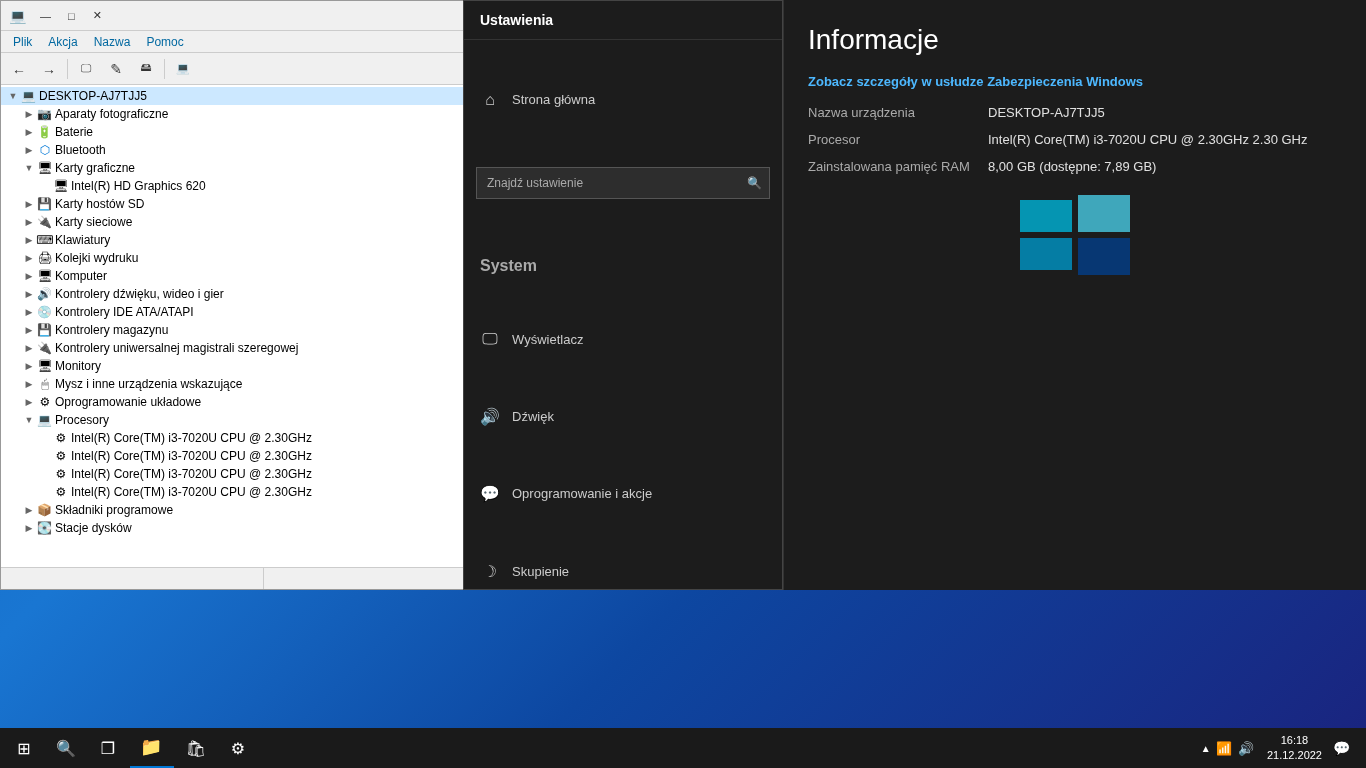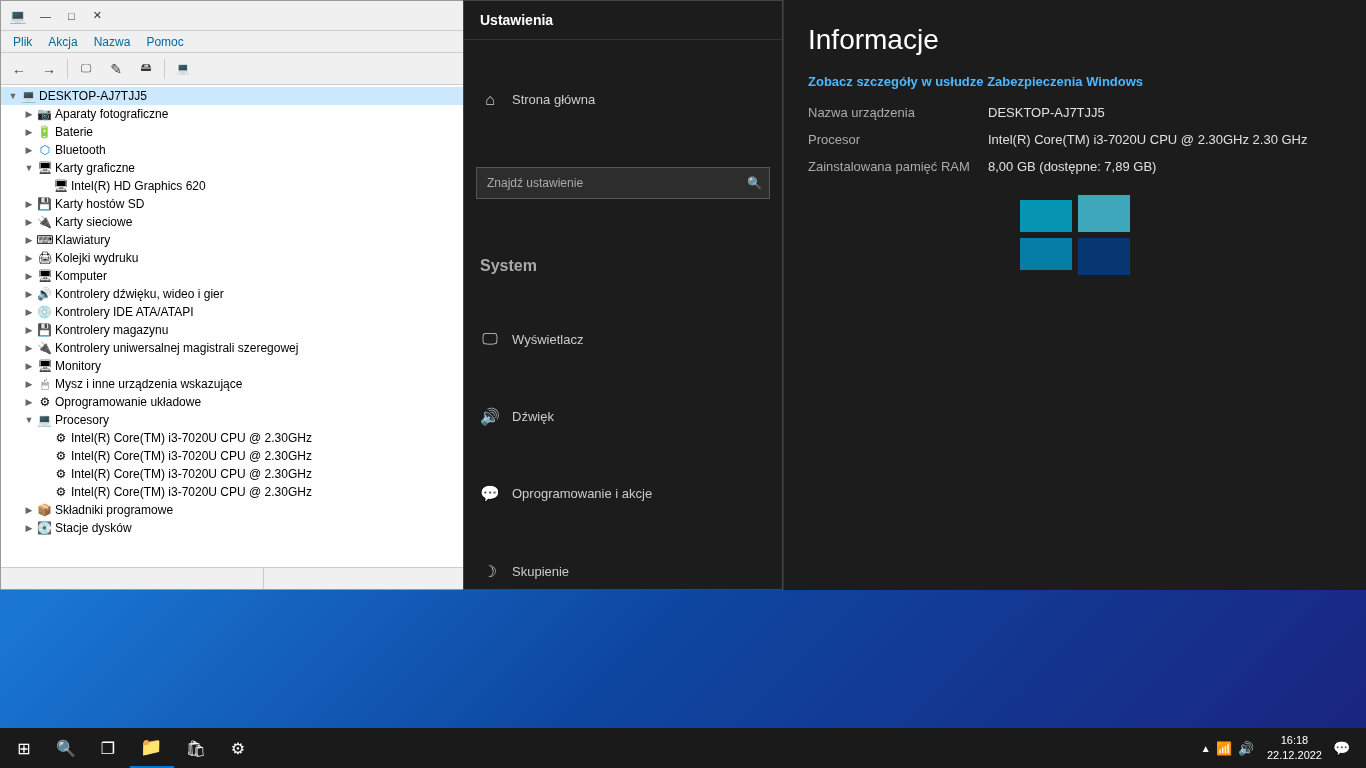--- a/index.html
+++ b/index.html
@@ -697,19 +697,19 @@
     </div>
     <div class="taskbar-spacer"></div>
     <div class="taskbar-right">
       <div class="taskbar-icons">
         <span style="font-size:10px;">▲</span>
         <span>📶</span>
         <span>🔊</span>
       </div>
       <div class="taskbar-clock">
         <div>16:18</div>
-        <div>22.12.2022</div>
+        <div>21.12.2022</div>
       </div>
       <div class="notification-btn">💬</div>
     </div>
   </div>
 
 </div>
 
 </body></html>

